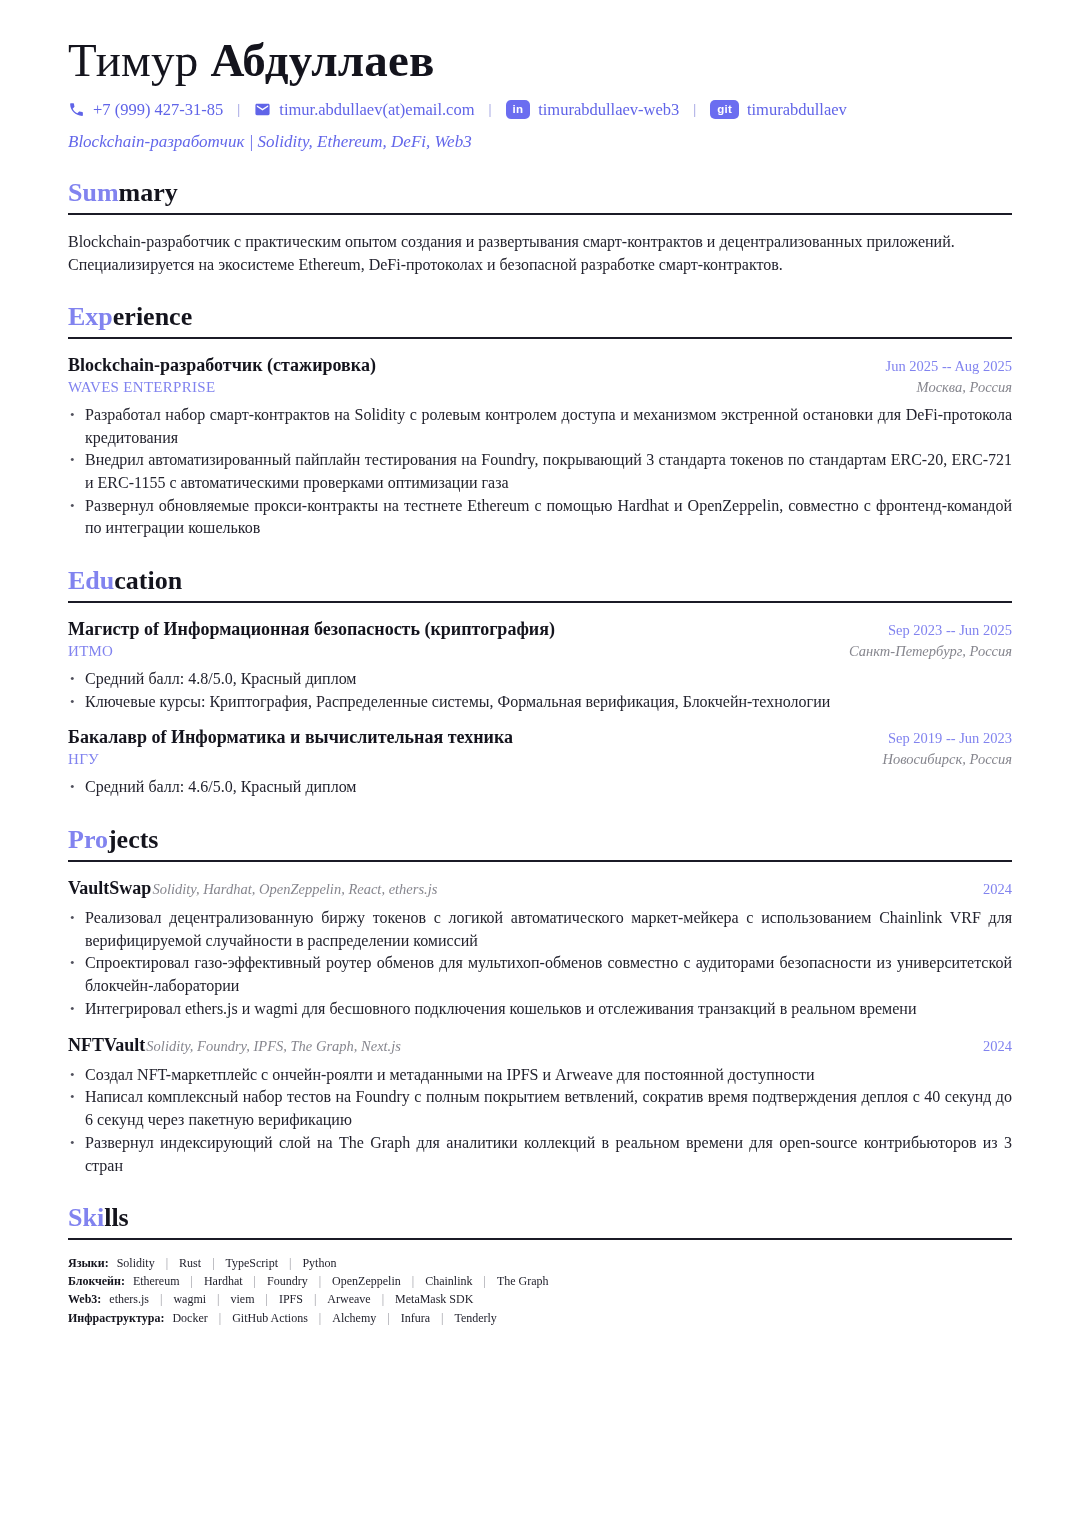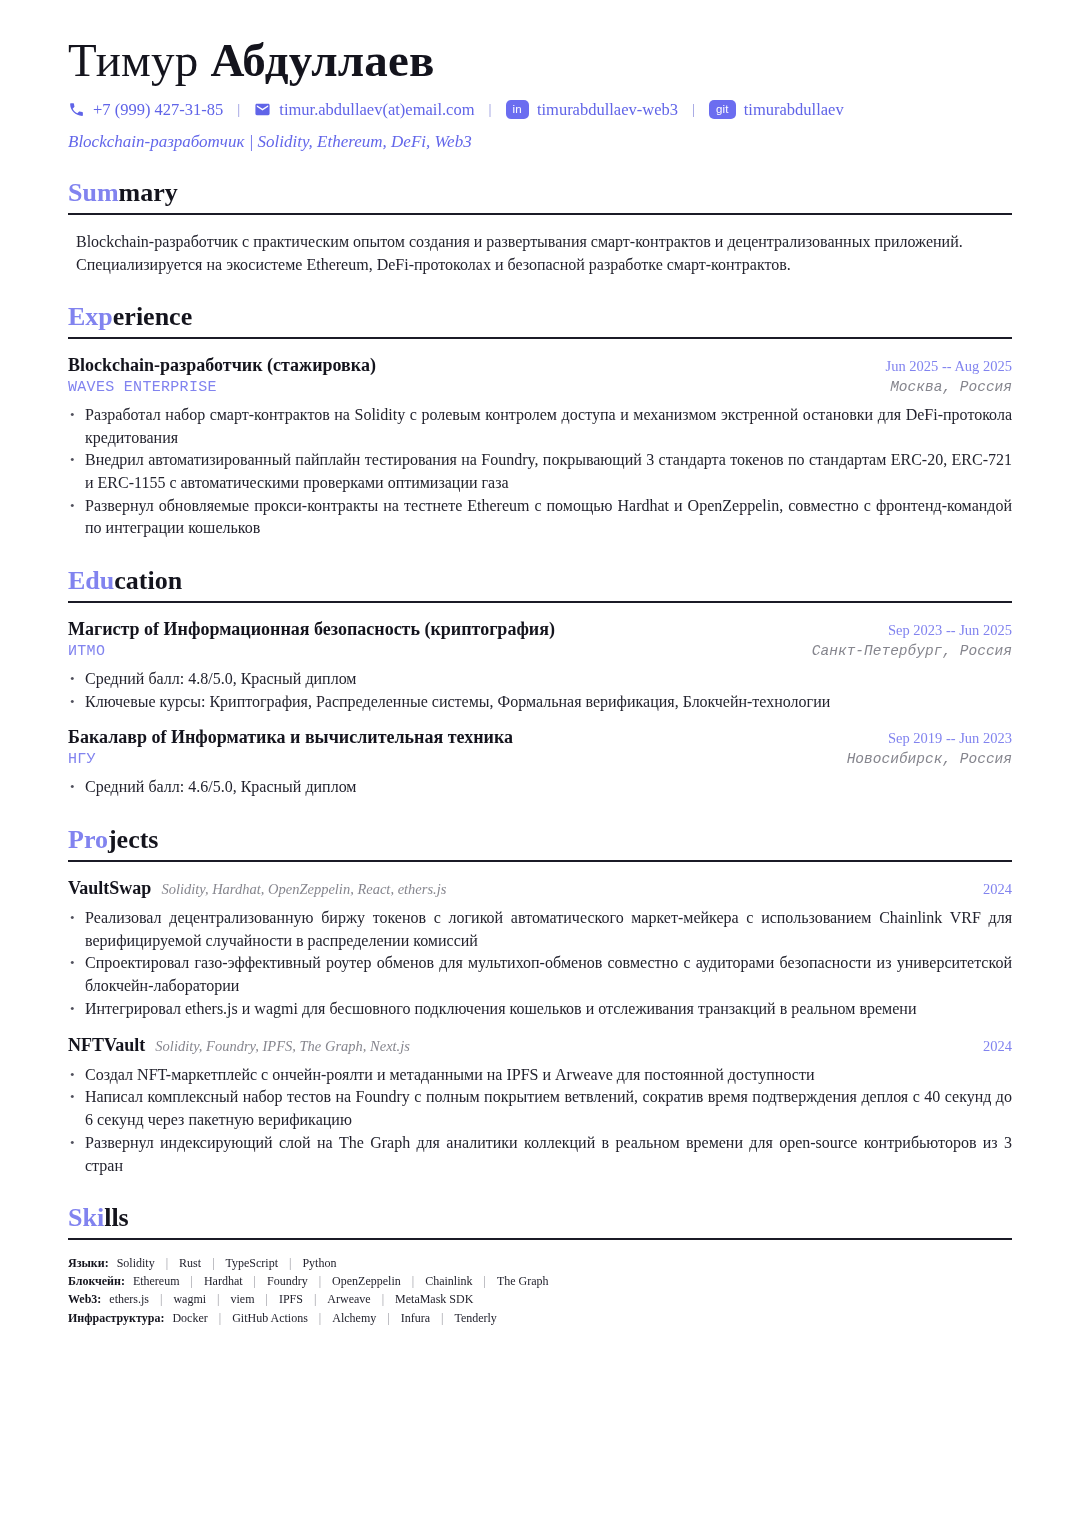--- a/index.html
+++ b/index.html
@@ -32,63 +32,63 @@
     margin-top:13px;font-size:16.5px;color:var(--accent);
     display:flex;align-items:center;flex-wrap:wrap;
   }
   .citem{display:inline-flex;align-items:center;gap:8px;}
   .citem a{color:var(--accent);text-decoration:none;cursor:pointer;text-align:center;}
   .cpipe{color:var(--pipe-contact);margin:0 14px;font-size:15px;}
   .cicon{width:17px;height:17px;display:inline-block;flex:0 0 auto;}
   .badge{
     display:inline-block;background:var(--badge-bg);color:#ffffff;
     font-family:"Liberation Sans","DejaVu Sans",sans-serif;
-    font-size:11.5px;font-weight:400;line-height:1;
+    font-size:11.5px;font-weight:700;line-height:1;
     padding:4px 7px 4px;border-radius:5px;letter-spacing:.2px;
   }
   .tagline{
     margin-top:12px;font-size:17px;font-style:italic;color:#6367ea;
   }
 
   
   section{margin-top:26px;}
   h2.sec-title{
     margin:0 0 15px;font-size:26px;line-height:1.15;font-weight:700;
     color:var(--ink-strong);
     border-bottom:2px solid var(--rule);padding-bottom:5px;
   }
   h2.sec-title .acc{color:var(--accent-soft);}
 
-  .body-text{margin:8px;font-size:16px;line-height:1.45;color:var(--ink);}
+  .body-text{margin:0;font-size:16px;line-height:1.45;color:var(--ink);}
 
   
   .entry{margin-top:16px;}
   .entry + .entry{margin-top:14px;}
   .erow{display:flex;justify-content:space-between;align-items:baseline;}
   .role{font-size:18px;font-weight:700;color:var(--ink-strong);}
   .dates{font-size:14.5px;color:var(--accent-soft);white-space:nowrap;}
   .company{font-size:15px;color:var(--accent-soft);letter-spacing:.3px;}
   .location{font-size:14.5px;font-style:italic;color:var(--muted);white-space:nowrap;}
-  .erow.sub{margin-top:3px;font-family:Liberation Mono, monospace;}
+  .erow.sub{margin-top:3px;}
 
   ul.bullets{
     margin:8px 0 0;padding:0;list-style:none;
   }
   ul.bullets li{
     position:relative;padding-left:17px;margin:0;
     font-size:16px;line-height:1.42;color:var(--ink);
     text-align:justify;
   }
   ul.bullets li::before{
     content:"•";position:absolute;left:2px;top:0;
     color:#50505c;font-size:13px;line-height:1.75;
   }
 
   
-  .proj-head{display:flex;align-items:baseline;gap:10px;min-width:0;}
+  .proj-head{display:flex;align-items:baseline;gap:1px;min-width:0;}
   .proj-name{font-size:18px;font-weight:700;color:var(--ink-strong);}
   .proj-tech{font-size:14.5px;font-style:italic;color:var(--muted);}
 
   
   .skills{margin-top:16px;}
   .skill-line{font-size:12px;line-height:1.18;margin:0 0 4px;color:var(--ink);}
   .skill-label{font-weight:700;color:var(--ink-strong);margin-right:8px;}
   .skill-items .sep{color:var(--pipe-skill);padding:0 11px;}
 </style>
 </head>

